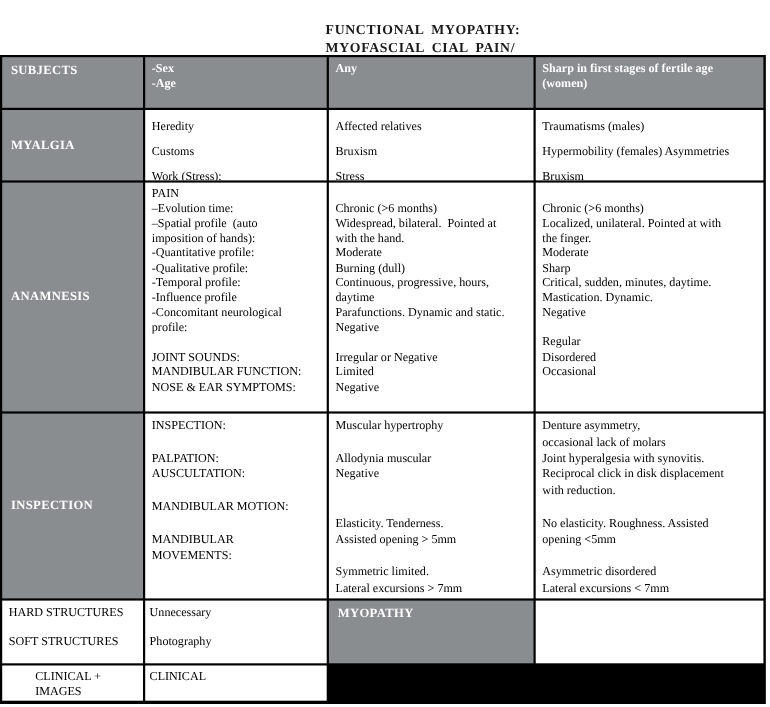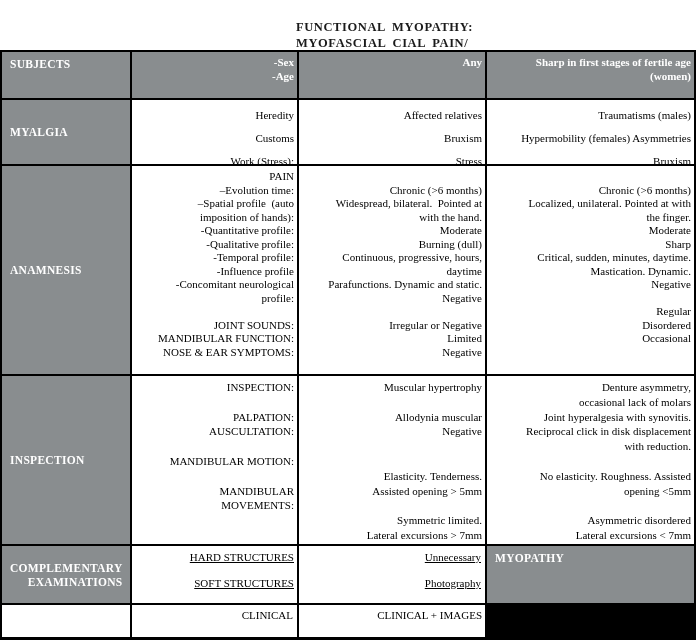--- a/index.html
+++ b/index.html
@@ -42,43 +42,42 @@
     border-bottom-width: 3px;
   }
   .cell {
     background: #ffffff;
     color: #000000;
     font-size: 11px;
     line-height: 13.5px;
     padding: 4px 3px 2px 6px;
     white-space: pre-wrap;
     overflow: hidden;
-    text-align: right;
   }
   .cell.gray {
     background: #898d8f;
     color: #ffffff;
     font-weight: bold;
   }
   .label-cell {
     display: flex;
     align-items: center;
     padding-left: 8px;
     font-size: 11.5px;
     letter-spacing: 0.3px;
     font-weight: bold;
   }
   .label-cell.v-top {
     align-items: flex-start;
     padding-top: 6px;
   }
   .lh-history { line-height: 23px; }
   .lh-explore { line-height: 14.8px; }
-  .lh-compl   { line-height: 13px; padding-top: 5px; text-decoration: underline; }
-  .center { text-align: right; padding-left: 4px; padding-right: 4px; }
+  .lh-compl   { line-height: 13px; padding-top: 5px; }
+  .center { text-align: left; padding-left: 4px; padding-right: 4px; }
   .indent { padding-left: 30px; }
 </style>
 </head>
 <body>
 
 <div id="page">
 
   <div class="header-title" id="title-functional">FUNCTIONAL MYOPATHY:
 MYOFASCIAL CIAL PAIN/
 LOCAL MYALGIA TYPE</div>
@@ -177,28 +176,26 @@
 Joint hyperalgesia with synovitis.
 Reciprocal click in disk displacement
 with reduction.
 
 No elasticity. Roughness. Assisted
 opening &lt;5mm
 
 Asymmetric disordered
 Lateral excursions &lt; 7mm</div>
 
-    <div class="cell gray label-cell">COMPLEMENTARY
-EXAMINATIONS</div>
     <div class="cell lh-compl">HARD STRUCTURES
 
 SOFT STRUCTURES</div>
     <div class="cell lh-compl center">Unnecessary
 
 Photography</div>
 
     <div class="cell gray label-cell v-top">MYOPATHY</div>
     <div class="cell"></div>
+    <div class="cell indent">CLINICAL + IMAGES</div>
     <div class="cell center">CLINICAL</div>
-    <div class="cell indent">CLINICAL + IMAGES</div>
 
   </div>
 </div>
 
 </body></html>

